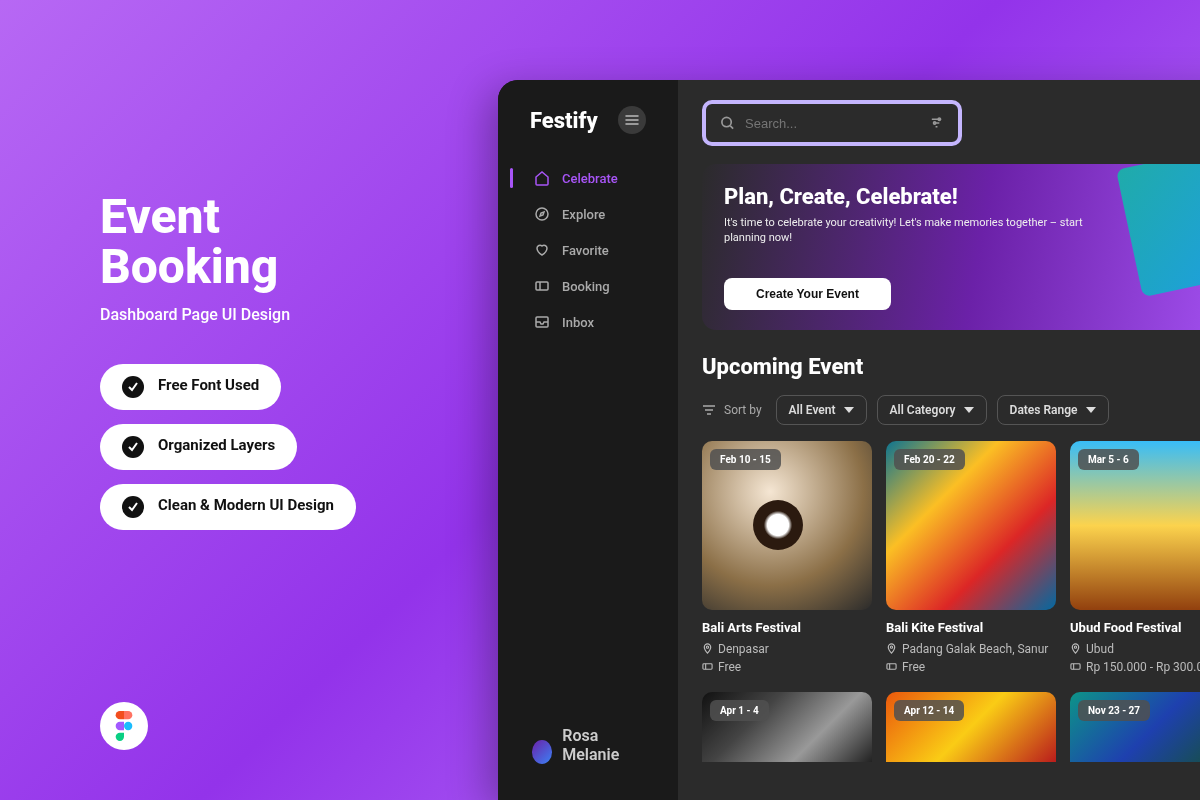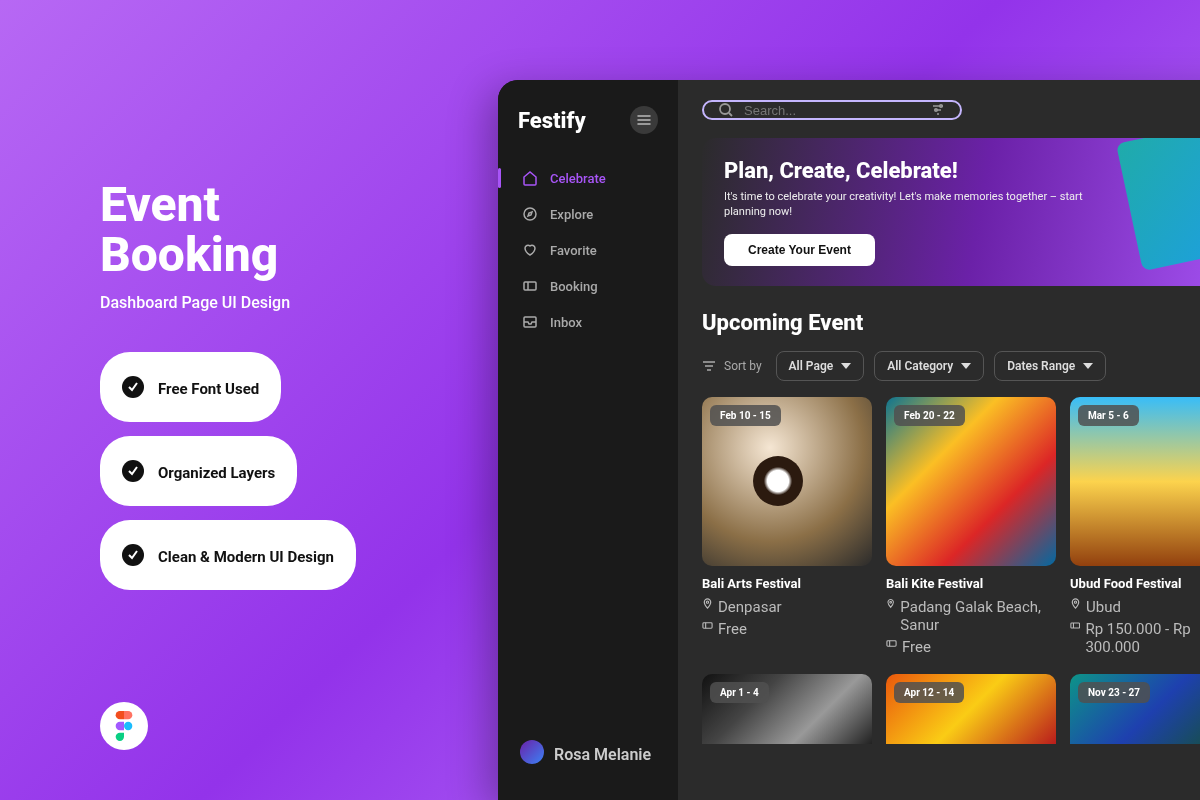--- a/index.html
+++ b/index.html
@@ -5,30 +5,30 @@
 * { box-sizing: border-box; margin: 0; padding: 0; }
 body {
   width: 1200px; height: 800px;
   font-family: -apple-system, BlinkMacSystemFont, 'Segoe UI', Roboto, sans-serif;
   background: linear-gradient(135deg, #b768f4 0%, #9333ea 50%, #c084fc 100%);
   overflow: hidden;
   position: relative;
 }
 .promo {
   position: absolute;
-  left: 100px; top: 180px;
+  left: 100px; top: 192px;
   color: #fff;
   width: 340px;
 }
 .promo-title { font-size: 48px; font-weight: 800; line-height: 1.05; margin-bottom: 12px; }
 .promo-sub { font-size: 16px; font-weight: 500; margin-bottom: 40px; }
 .pill {
-  display: flex; align-items: flex-end;
+  display: flex; align-items: flex-start;
   background: #fff; border-radius: 30px;
-  padding: 24px 22px; margin-bottom: 14px;
+  padding: 12px 22px; margin-bottom: 14px;
   width: fit-content;
   margin-top: 12px;
 }
 .pill .check {
   width: 22px; height: 22px; border-radius: 50%;
   background: #111; margin-right: 14px;
   display: flex; align-items: center; justify-content: center;
 }
 .pill .check svg { width: 12px; height: 12px; }
 .pill span { color: #111; font-weight: 700; font-size: 15px; }
@@ -45,21 +45,21 @@
   width: 780px; height: 720px;
   background: #1a1a1a;
   border-radius: 20px 0 0 0;
   display: flex;
   overflow: hidden;
   box-shadow: -10px 10px 40px rgba(0,0,0,0.3);
 }
 .sidebar {
   width: 180px; height: 100%;
   background: #1a1a1a;
-  padding: 26px 0;
+  padding: 26px 12px;
   display: flex; flex-direction: column;
 }
 .sidebar-top { display: flex; align-items: center; padding: 0 20px 26px 20px; }
 .app-name { color: #fff; font-size: 22px; font-weight: 800; flex: 1; }
 .menu-btn {
   width: 28px; height: 28px; border-radius: 50%;
   background: #3a3a3a; display: flex; align-items: center; justify-content: center;
 }
 .menu-btn svg { width: 14px; height: 10px; stroke: #bbb; }
 .nav { padding: 0 10px; }
@@ -85,22 +85,22 @@
   width: 24px; height: 24px; border-radius: 50%;
   background: linear-gradient(135deg,#6b21a8,#3b82f6); margin-right: 10px;
 }
 
 .main {
   flex: 1; background: #2b2b2b; padding: 20px 20px 0 24px;
   overflow: hidden; display: flex; flex-direction: column;
 }
 .search {
   display: flex; align-items: center;
-  border: 2px solid #c4b5fd; border-radius: 10px;
-  padding: 0 14px; width: 260px; margin-bottom: 18px;
+  border: 4px solid #c4b5fd; border-radius: 10px;
+  padding: 11px 14px; width: 260px; margin-bottom: 18px;
 }
 .search svg { width: 16px; height: 16px; stroke: #999; }
 .search input {
   background: transparent; border: none; outline: none;
   color: #bbb; font-size: 13px; flex: 1; margin-left: 10px;
 }
 .search .filter-ic { margin-left: 8px; }
 .hero {
   background: linear-gradient(100deg, #2b2b2b 0%, #6b21a8 50%, #a855f7 100%);
   border-radius: 14px; padding: 20px 22px; margin-bottom: 24px;
@@ -111,22 +111,22 @@
   width: 140px; height: 130px;
   background: linear-gradient(135deg,#14b8a6,#0ea5e9);
   transform: rotate(-12deg);
   border-radius: 8px;
   opacity: 0.9;
 }
 .hero-title { color: #fff; font-size: 22px; font-weight: 800; margin-bottom: 6px; position: relative; }
 .hero-sub { color: #eee; font-size: 11px; line-height: 1.4; margin-bottom: 14px; max-width: 360px; position: relative; }
 .hero-btn {
   background: #fff; color: #111; font-size: 12px; font-weight: 700;
-  padding: 9px 24px; border-radius: 8px; border: none;
-  display: inline-block; position: relative;
+  padding: 9px 32px; border-radius: 8px; border: none;
+  display: inline-block; position: relative; margin-top: 18px;
 }
 .section-title { color: #fff; font-size: 22px; font-weight: 800; margin-bottom: 16px; }
 .filters { display: flex; align-items: center; margin-bottom: 16px; }
 .sort-ic { width: 14px; height: 12px; margin-right: 8px; }
 .sort-label { color: #aaa; font-size: 12px; margin-right: 14px; }
 .chip {
   display: flex; align-items: center;
   border: 1px solid #555; border-radius: 8px;
   padding: 7px 12px; margin-right: 10px;
   color: #ddd; font-size: 12px; font-weight: 600; cursor: pointer;
@@ -138,21 +138,21 @@
   width: 100%; height: 169px; border-radius: 10px;
   position: relative; overflow: hidden;
 }
 .date-badge {
   position: absolute; left: 8px; top: 8px;
   background: rgba(80,80,80,0.85); color: #fff;
   font-size: 10px; font-weight: 700;
   padding: 5px 10px; border-radius: 6px;
 }
 .card-title { color: #fff; font-size: 13px; font-weight: 700; margin: 10px 0 7px 0; }
-.card-meta { display: flex; color: #bbb; font-size: 15px; margin-bottom: 4px; }
+.card-meta { display: flex; align-items: center; color: #bbb; font-size: 12px; margin-bottom: 4px; }
 .card-meta svg { width: 11px; height: 11px; margin-right: 5px; stroke: #bbb; fill: none; }
 .cards2 { display: flex; gap: 14px; }
 .card-img2 {
   width: 170px; height: 70px; border-radius: 10px 10px 0 0;
   position: relative; overflow: hidden;
 }
 
 .bg1 { background: radial-gradient(circle at 40% 30%, #f5e6d3 0%, #8b6f47 60%, #2b2b2b 100%); }
 .bg1::after { content:''; position:absolute; left:30%; top:35%; width:50px; height:50px; background: radial-gradient(circle,#fff 30%,#2b1a0f 40%); border-radius:50%; }
 .bg2 { background: linear-gradient(135deg,#0e7490,#fbbf24,#dc2626,#0369a1); }
@@ -281,21 +281,21 @@
     </div>
 
     <div class="section-title">Upcoming Event</div>
 
     <div class="filters">
       <svg class="sort-ic" viewBox="0 0 14 12" stroke="#aaa" stroke-width="1.5" fill="none">
           <path d="M1 2h12M3 6h8M5 10h4"></path>
         </svg>
       <span class="sort-label">Sort by</span>
       <div class="chip">
-          <span>All Page</span>
+          <span>All Event</span>
           <svg viewBox="0 0 10 6">
             <path d="M0 0l5 6 5-6z"></path>
           </svg>
         </div>
       <div class="chip">
           <span>All Category</span>
           <svg viewBox="0 0 10 6">
             <path d="M0 0l5 6 5-6z"></path>
           </svg>
         </div>

